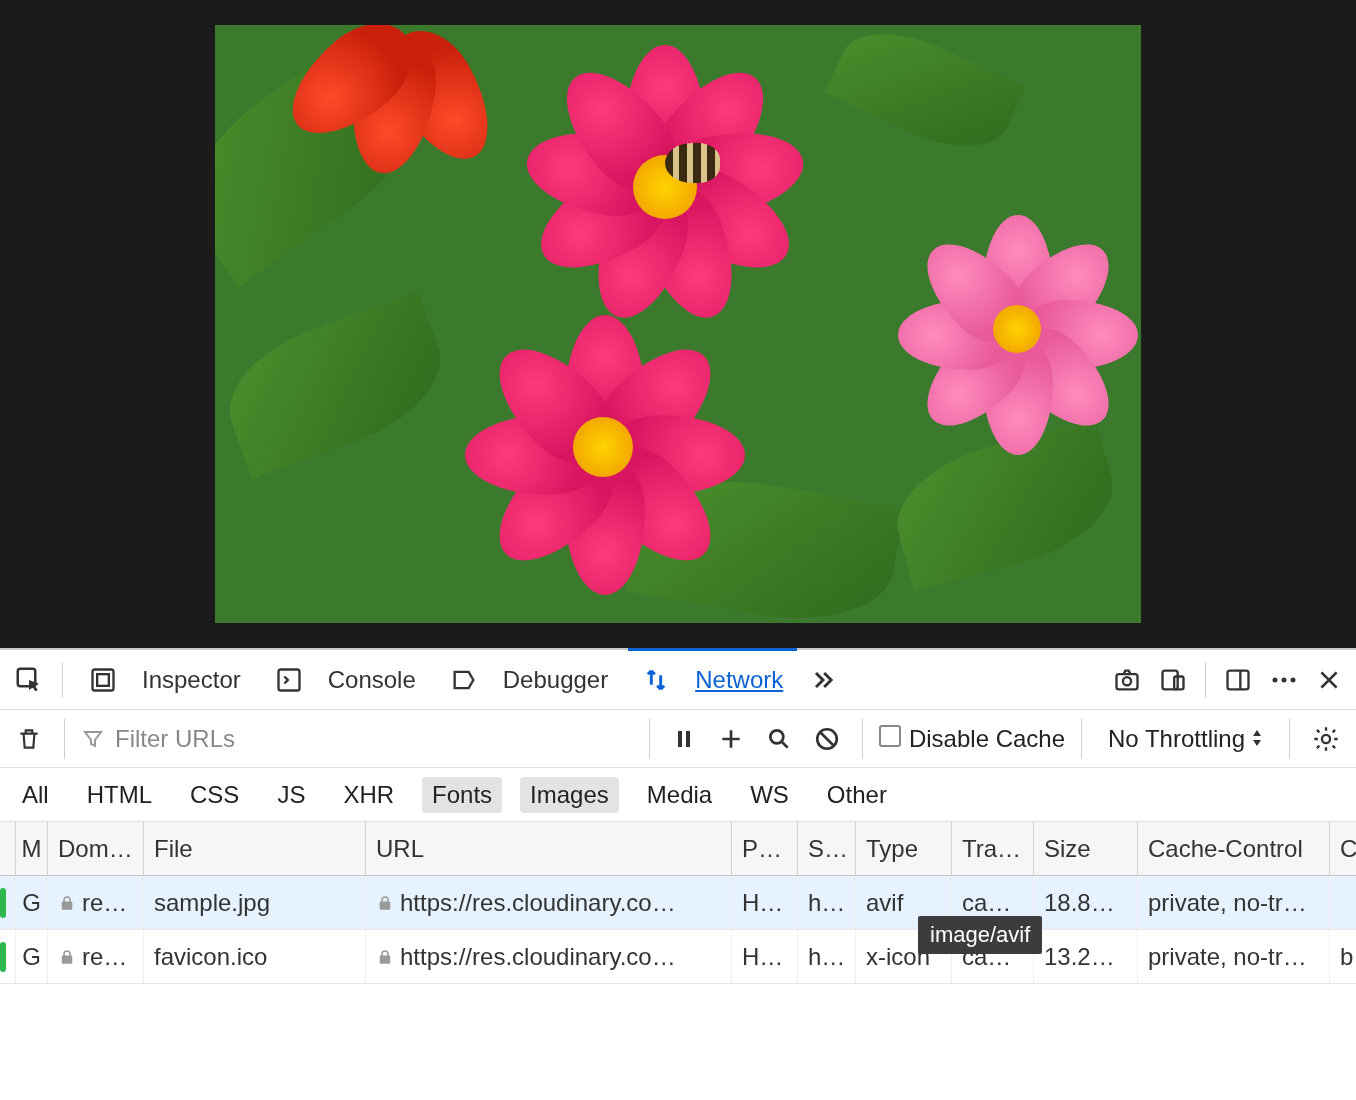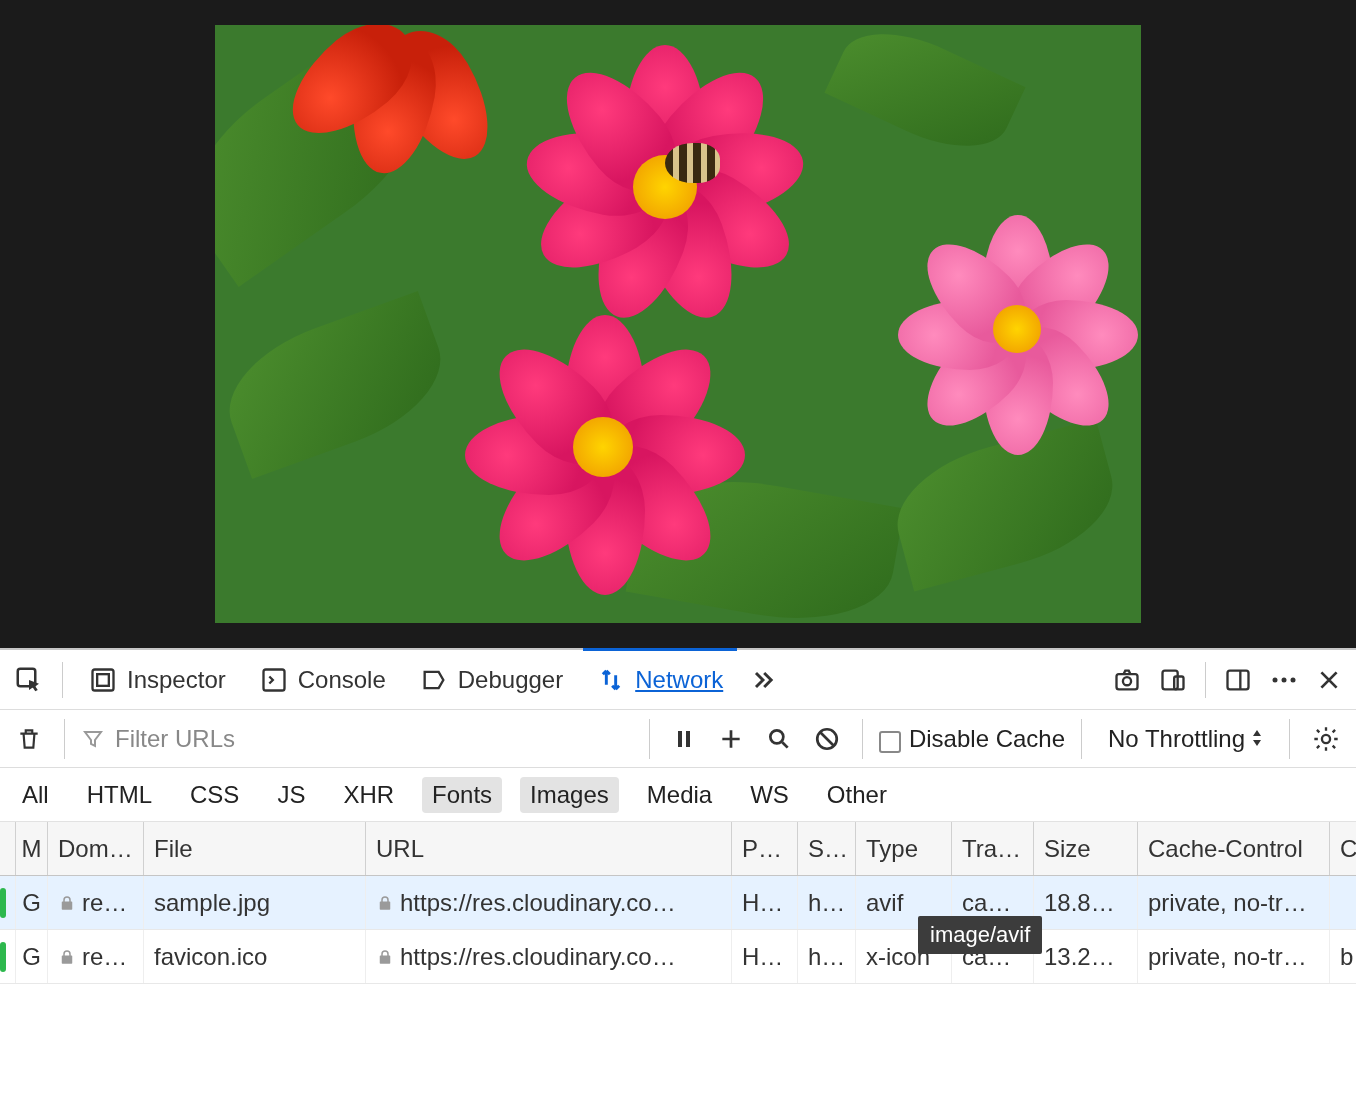--- a/index.html
+++ b/index.html
@@ -8,21 +8,21 @@
   .flower-img { width: 926px; height: 598px; background: #3b7a2d; position: relative; overflow: hidden; }
   
   .leaf { position: absolute; background: linear-gradient(135deg, #4d8f2e, #2e6a1c); border-radius: 50% 0 50% 0; }
   .flower { position: absolute; }
   .petal { position: absolute; width: 80px; height: 140px; background: radial-gradient(circle at 50% 30%, #ff3a7c 0%, #d81560 70%); border-radius: 50% 50% 50% 50% / 60% 60% 40% 40%; transform-origin: 50% 100%; }
   .petal.light { background: radial-gradient(circle at 50% 30%, #ff8bbd 0%, #e85a9c 70%); }
   .center { position: absolute; border-radius: 50%; background: radial-gradient(circle, #ffd400 0%, #f3a800 70%); }
   .bee { position: absolute; width: 55px; height: 40px; background: repeating-linear-gradient(90deg,#3a2a10 0 8px,#d9c38a 8px 14px); border-radius: 50% 40% 40% 50%; }
   .devtools { border-top: 2px solid #c7c7c7; background: #fff; font-size: 24px; width: 1356px; }
   .toolbar { display: flex; align-items: center; height: 60px; border-bottom: 1px solid #ddd; padding: 0 8px; gap: 6px; }
-  .tool-item { display: flex; align-items: center; gap: 10px; padding: 6px 14px; cursor: pointer; color: #333; white-space: nowrap; }
+  .tool-item { display: flex; align-items: center; gap: 25px; padding: 6px 14px; cursor: pointer; color: #333; white-space: nowrap; }
   .tool-item.active { color: #0b63d6; position: relative; text-decoration: underline; }
   .tool-item.active::before { content:""; position:absolute; top:-12px; left:0; right:0; height:3px; background:#0b63d6; }
   .divider { width:1px; height:36px; background:#ccc; margin: 0 6px; }
   .spacer { flex: 1; }
   .icon { display:inline-flex; align-items:center; justify-content:center; }
   .icon svg { display:block; }
   .subbar { display:flex; align-items:center; height:58px; border-bottom:1px solid #ddd; padding: 0 10px; gap: 10px; }
   .filter-wrap { display:flex; align-items:center; gap:10px; flex: 0 0 500px; }
   .filter-input { border:none; outline:none; font-size:24px; color:#555; background:transparent; width: 300px; }
   .filter-input::placeholder { color:#888; }
@@ -231,21 +231,21 @@
           <path d="M15 15l5 5"></path>
         </svg>
     </span>
     <span class="iconbtn icon">
       <svg width="26" height="26" viewBox="0 0 24 24" fill="none" stroke="#333" stroke-width="2.5">
           <circle cx="12" cy="12" r="9"></circle>
           <path d="M6 6l12 12"></path>
         </svg>
     </span>
     <span class="divider"></span>
-    <label style="display:flex;align-items:flex-end;cursor:pointer;">
+    <label style="display:flex;align-items:flex-start;cursor:pointer;">
       <span class="checkbox"></span>
       <span>Disable Cache</span>
     </label>
     <span class="divider"></span>
     <div class="throttle">
       <span>No Throttling</span>
       <span class="triangle-updown">
         <svg width="12" height="20" viewBox="0 0 12 20">
             <path d="M6 2L2 8h8zM6 18l4-6H2z" fill="#333"></path>
           </svg>

